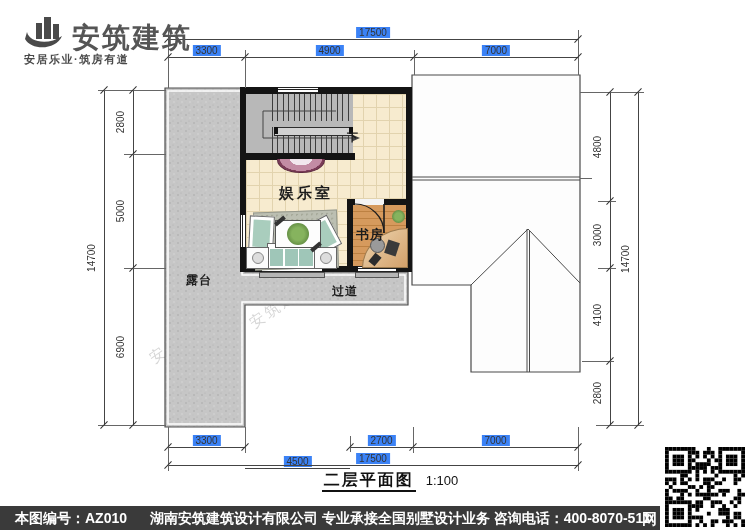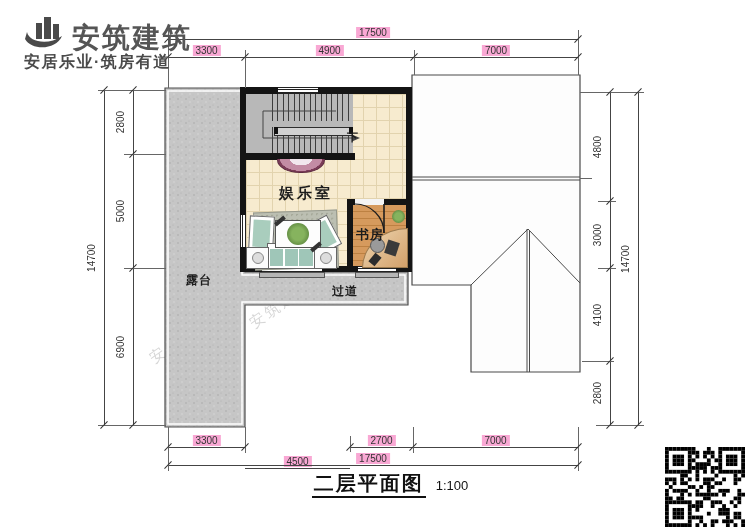--- a/index.html
+++ b/index.html
@@ -2,24 +2,24 @@
 <html><head>
 <meta charset="utf-8">
 <style>
   html,body{margin:0;padding:0;background:#fff;}
   .page{position:relative;width:750px;height:530px;background:#ffffff;overflow:hidden;
         font-family:"Liberation Sans","DejaVu Sans",sans-serif;color:#333;}
   .abs{position:absolute;}
   
   .logo-row{position:absolute;left:22px;top:10px;display:flex;align-items:flex-end;gap:4px;}
   .logo-title{font-size:28px;font-weight:bold;color:#555;letter-spacing:2px;line-height:1;}
-  .logo-tagline{position:absolute;left:24px;top:52px;font-size:16px;font-weight:bold;color:#4a4a4a;letter-spacing:1.5px;}
+  .logo-tagline{position:absolute;left:24px;top:52px;font-size:11px;font-weight:bold;color:#4a4a4a;letter-spacing:1.5px;}
   
   .dimh{position:absolute;height:0;border-top:1px solid #444;}
-  .dimh .dlab{position:absolute;left:50%;top:-13px;transform:translateX(-50%);background:#f9a8d4;
+  .dimh .dlab{position:absolute;left:50%;top:-13px;transform:translateX(-50%);background:#3b82f6;
               padding:0 3px;font-size:10px;color:#333;white-space:nowrap;}
   .dimv{position:absolute;width:0;border-left:1px solid #444;}
   .dimv .dlab{position:absolute;top:50%;left:-14px;transform:translate(-50%,-50%) rotate(-90deg);
               background:#fff;padding:0 3px;font-size:10px;color:#333;white-space:nowrap;}
   .tick{position:absolute;width:10px;height:1px;background:#333;transform:translate(-50%,-50%) rotate(-45deg);}
   .wit{position:absolute;background:#666;}
   
   .block{position:absolute;left:240px;top:87px;width:172px;height:185px;background:#141414;}
   .tile{position:absolute;background:#f7ebcf;
         background-image:linear-gradient(to right,#e2d3ae 1px,transparent 1px),
@@ -53,21 +53,21 @@
   .desk{position:absolute;left:362px;top:228px;width:44px;height:38px;background:linear-gradient(135deg,#efd7b2,#d2a06a);
         border:1px solid #9c7a4e;border-radius:100% 0 0 0;}
   .monitor{position:absolute;left:386px;top:241px;width:12px;height:14px;background:#3a3a3a;transform:rotate(18deg);}
   .dchair{position:absolute;left:370px;top:238px;width:13px;height:13px;border-radius:50%;background:#9a9a9a;border:1px solid #555;}
   .speaker{position:absolute;left:371px;top:254px;width:8px;height:11px;background:#2d2d2d;transform:rotate(40deg);}
   
   .room-label{position:absolute;font-weight:bold;color:#1c1c1c;}
   .wm{position:absolute;color:#9a9a9a;opacity:.4;font-size:15px;letter-spacing:3px;white-space:nowrap;pointer-events:none;}
   
   .title-wrap{position:absolute;left:160px;top:470px;width:460px;text-align:center;}
-  .title-main{font-size:20px;font-weight:bold;color:#111;border-bottom:2px solid #111;padding:0 2px 2px;letter-spacing:2px;}
+  .title-main{font-size:16px;font-weight:bold;color:#111;border-bottom:2px solid #111;padding:0 2px 2px;letter-spacing:2px;}
   .title-scale{font-size:13px;color:#111;margin-left:10px;}
   
   .bar{position:absolute;left:0;top:506px;width:663px;height:24px;background:#3a3a3a;color:#fff;}
   .bar .num{position:absolute;left:15px;top:4px;font-size:14px;font-weight:bold;}
   .bar .co{position:absolute;left:150px;top:4px;font-size:14px;font-weight:bold;white-space:nowrap;}
   .bar .web{position:absolute;right:6px;top:4px;font-size:15px;font-weight:bold;}
   .qr{position:absolute;left:660px;top:443px;width:90px;height:87px;background:#fff;display:flex;align-items:center;justify-content:center;}
 </style>
 </head>
 <body>
@@ -286,20 +286,25 @@
       <div class="tick" style="left: 610px; top: 361px;"></div>
       <div class="tick" style="left: 610px; top: 425px;"></div>
       <div class="tick" style="left: 638px; top: 92px;"></div>
       <div class="tick" style="left: 638px; top: 425px;"></div>
     </div>
 
   <div class="title-wrap">
     <span class="title-main">二层平面图</span><span class="title-scale">1:100</span>
   </div>
 
+  <div class="bar">
+    <span class="num">本图编号：AZ010</span>
+    <span class="co">湖南安筑建筑设计有限公司  专业承接全国别墅设计业务  咨询电话：400-8070-511</span>
+    <span class="web">网</span>
+  </div>
   <div class="qr">
     <svg id="qrsvg" width="84" height="80" viewBox="0 0 84 84">
         <rect x="0" y="0" width="4" height="4" fill="#000"></rect>
         <rect x="4" y="0" width="4" height="4" fill="#000"></rect>
         <rect x="8" y="0" width="4" height="4" fill="#000"></rect>
         <rect x="12" y="0" width="4" height="4" fill="#000"></rect>
         <rect x="16" y="0" width="4" height="4" fill="#000"></rect>
         <rect x="20" y="0" width="4" height="4" fill="#000"></rect>
         <rect x="24" y="0" width="4" height="4" fill="#000"></rect>
         <rect x="28" y="0" width="4" height="4" fill="#000"></rect>

